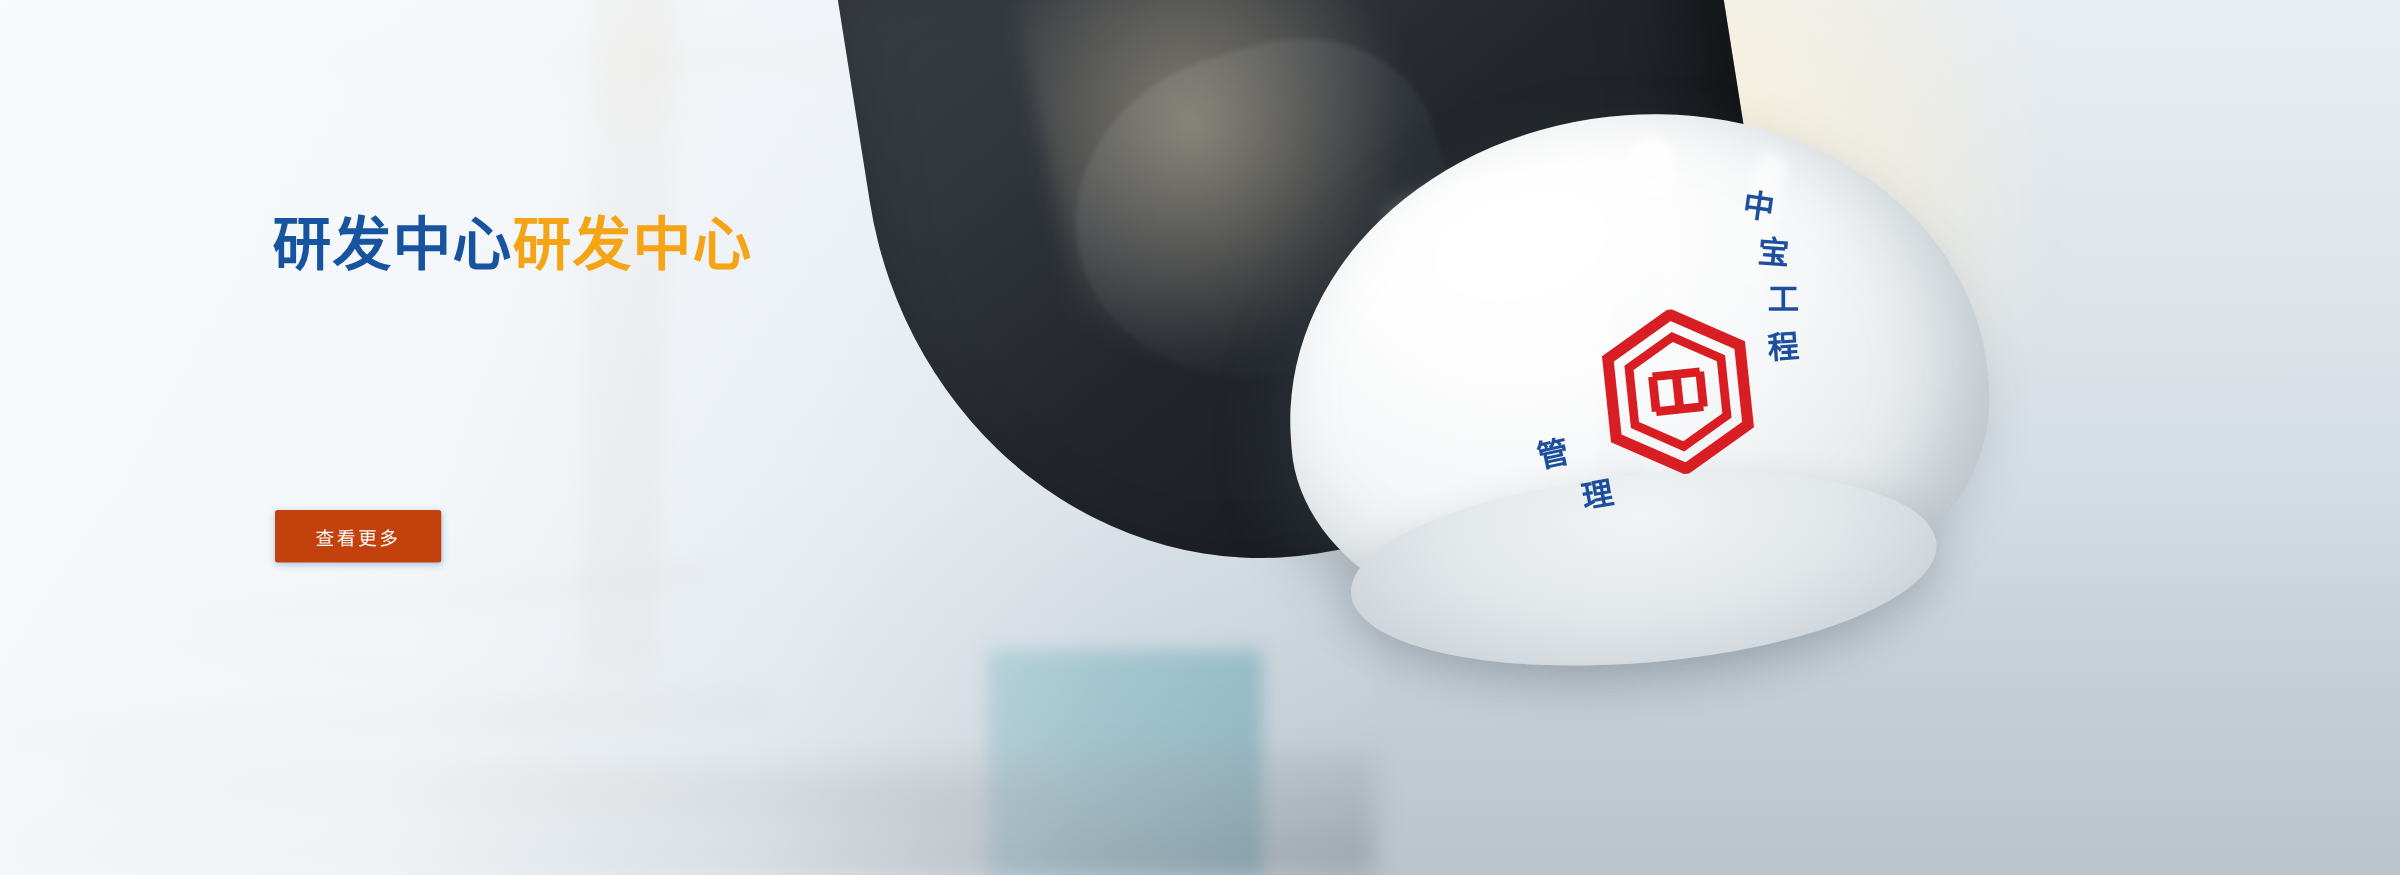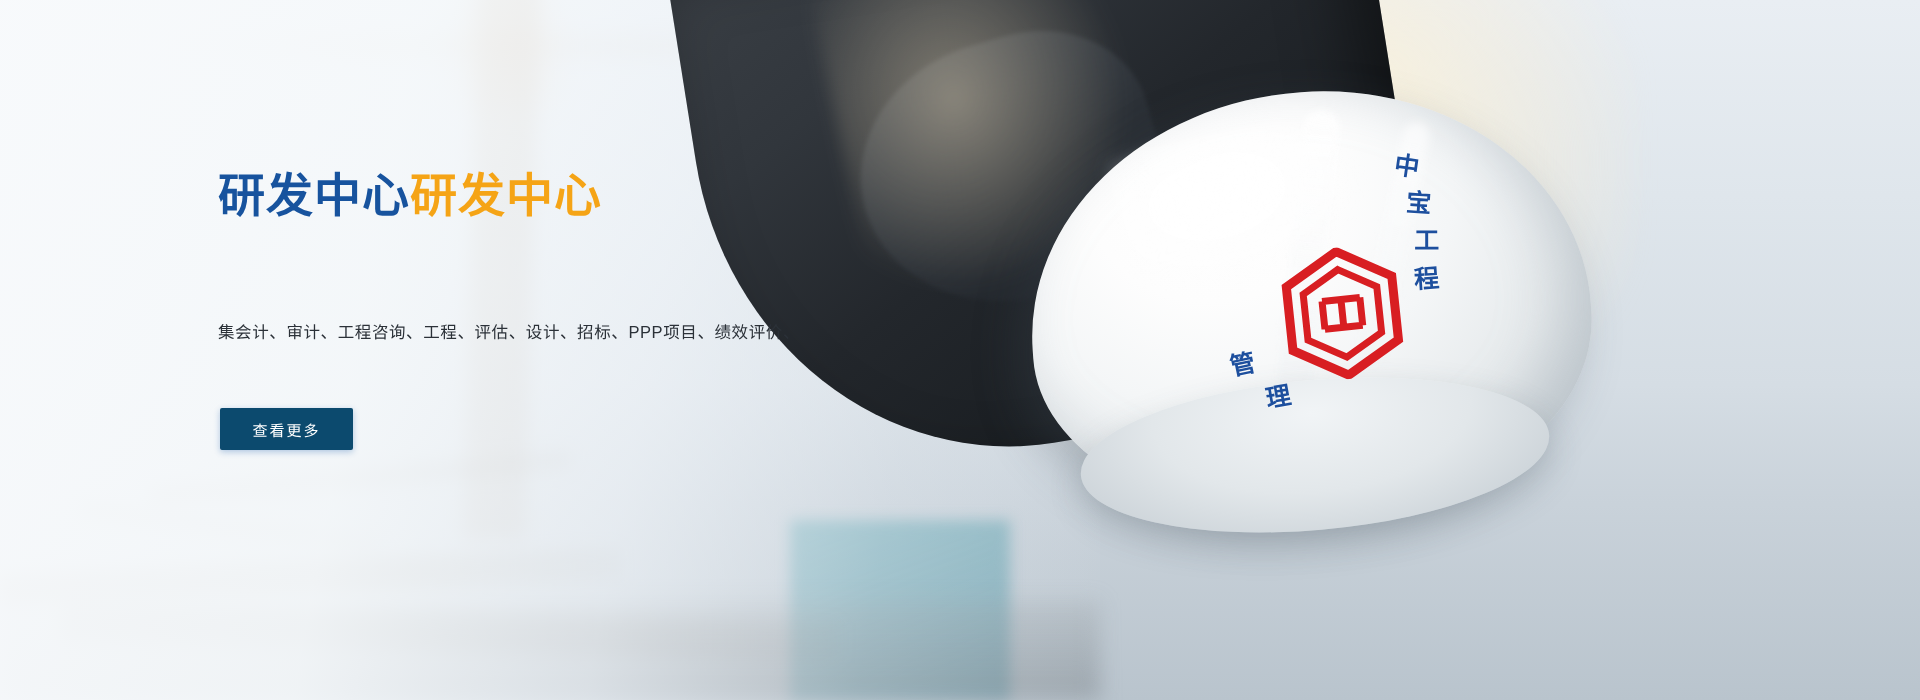--- a/index.html
+++ b/index.html
@@ -174,21 +174,21 @@
 
   .desc{
     position:absolute;left:218px;top:310px;width:600px;
     font-size:16.5px;color:#2b3138;line-height:44px;letter-spacing:.6px;
   }
   .desc span{display:block;}
 
   .cta{
     position:absolute;left:220px;top:408px;
     width:133px;height:42px;
-    background:#0c4a6e;
+    background:#c2410c;
     color:#ffffff;
     border:none;
     border-radius:2px;
     font-size:15px;
     letter-spacing:2px;
     cursor:pointer;
     font-family:"Liberation Sans","DejaVu Sans",sans-serif;
     box-shadow:0 2px 6px rgba(18,87,168,.30);
   }
 </style>
@@ -241,18 +241,17 @@
   </div>
 
 
   <div class="headline">
     <span class="hl-line">
       <span class="blue">研发中心</span><span class="orange">研发中心</span>
     </span>
   </div>
 
   <div class="desc">
-    <span>集会计、审计、工程咨询、工程、评估、设计、招标、PPP项目、绩效评价、</span>
   </div>
 
   <button class="cta">查看更多</button>
 
 </div>
 
 </body></html>

